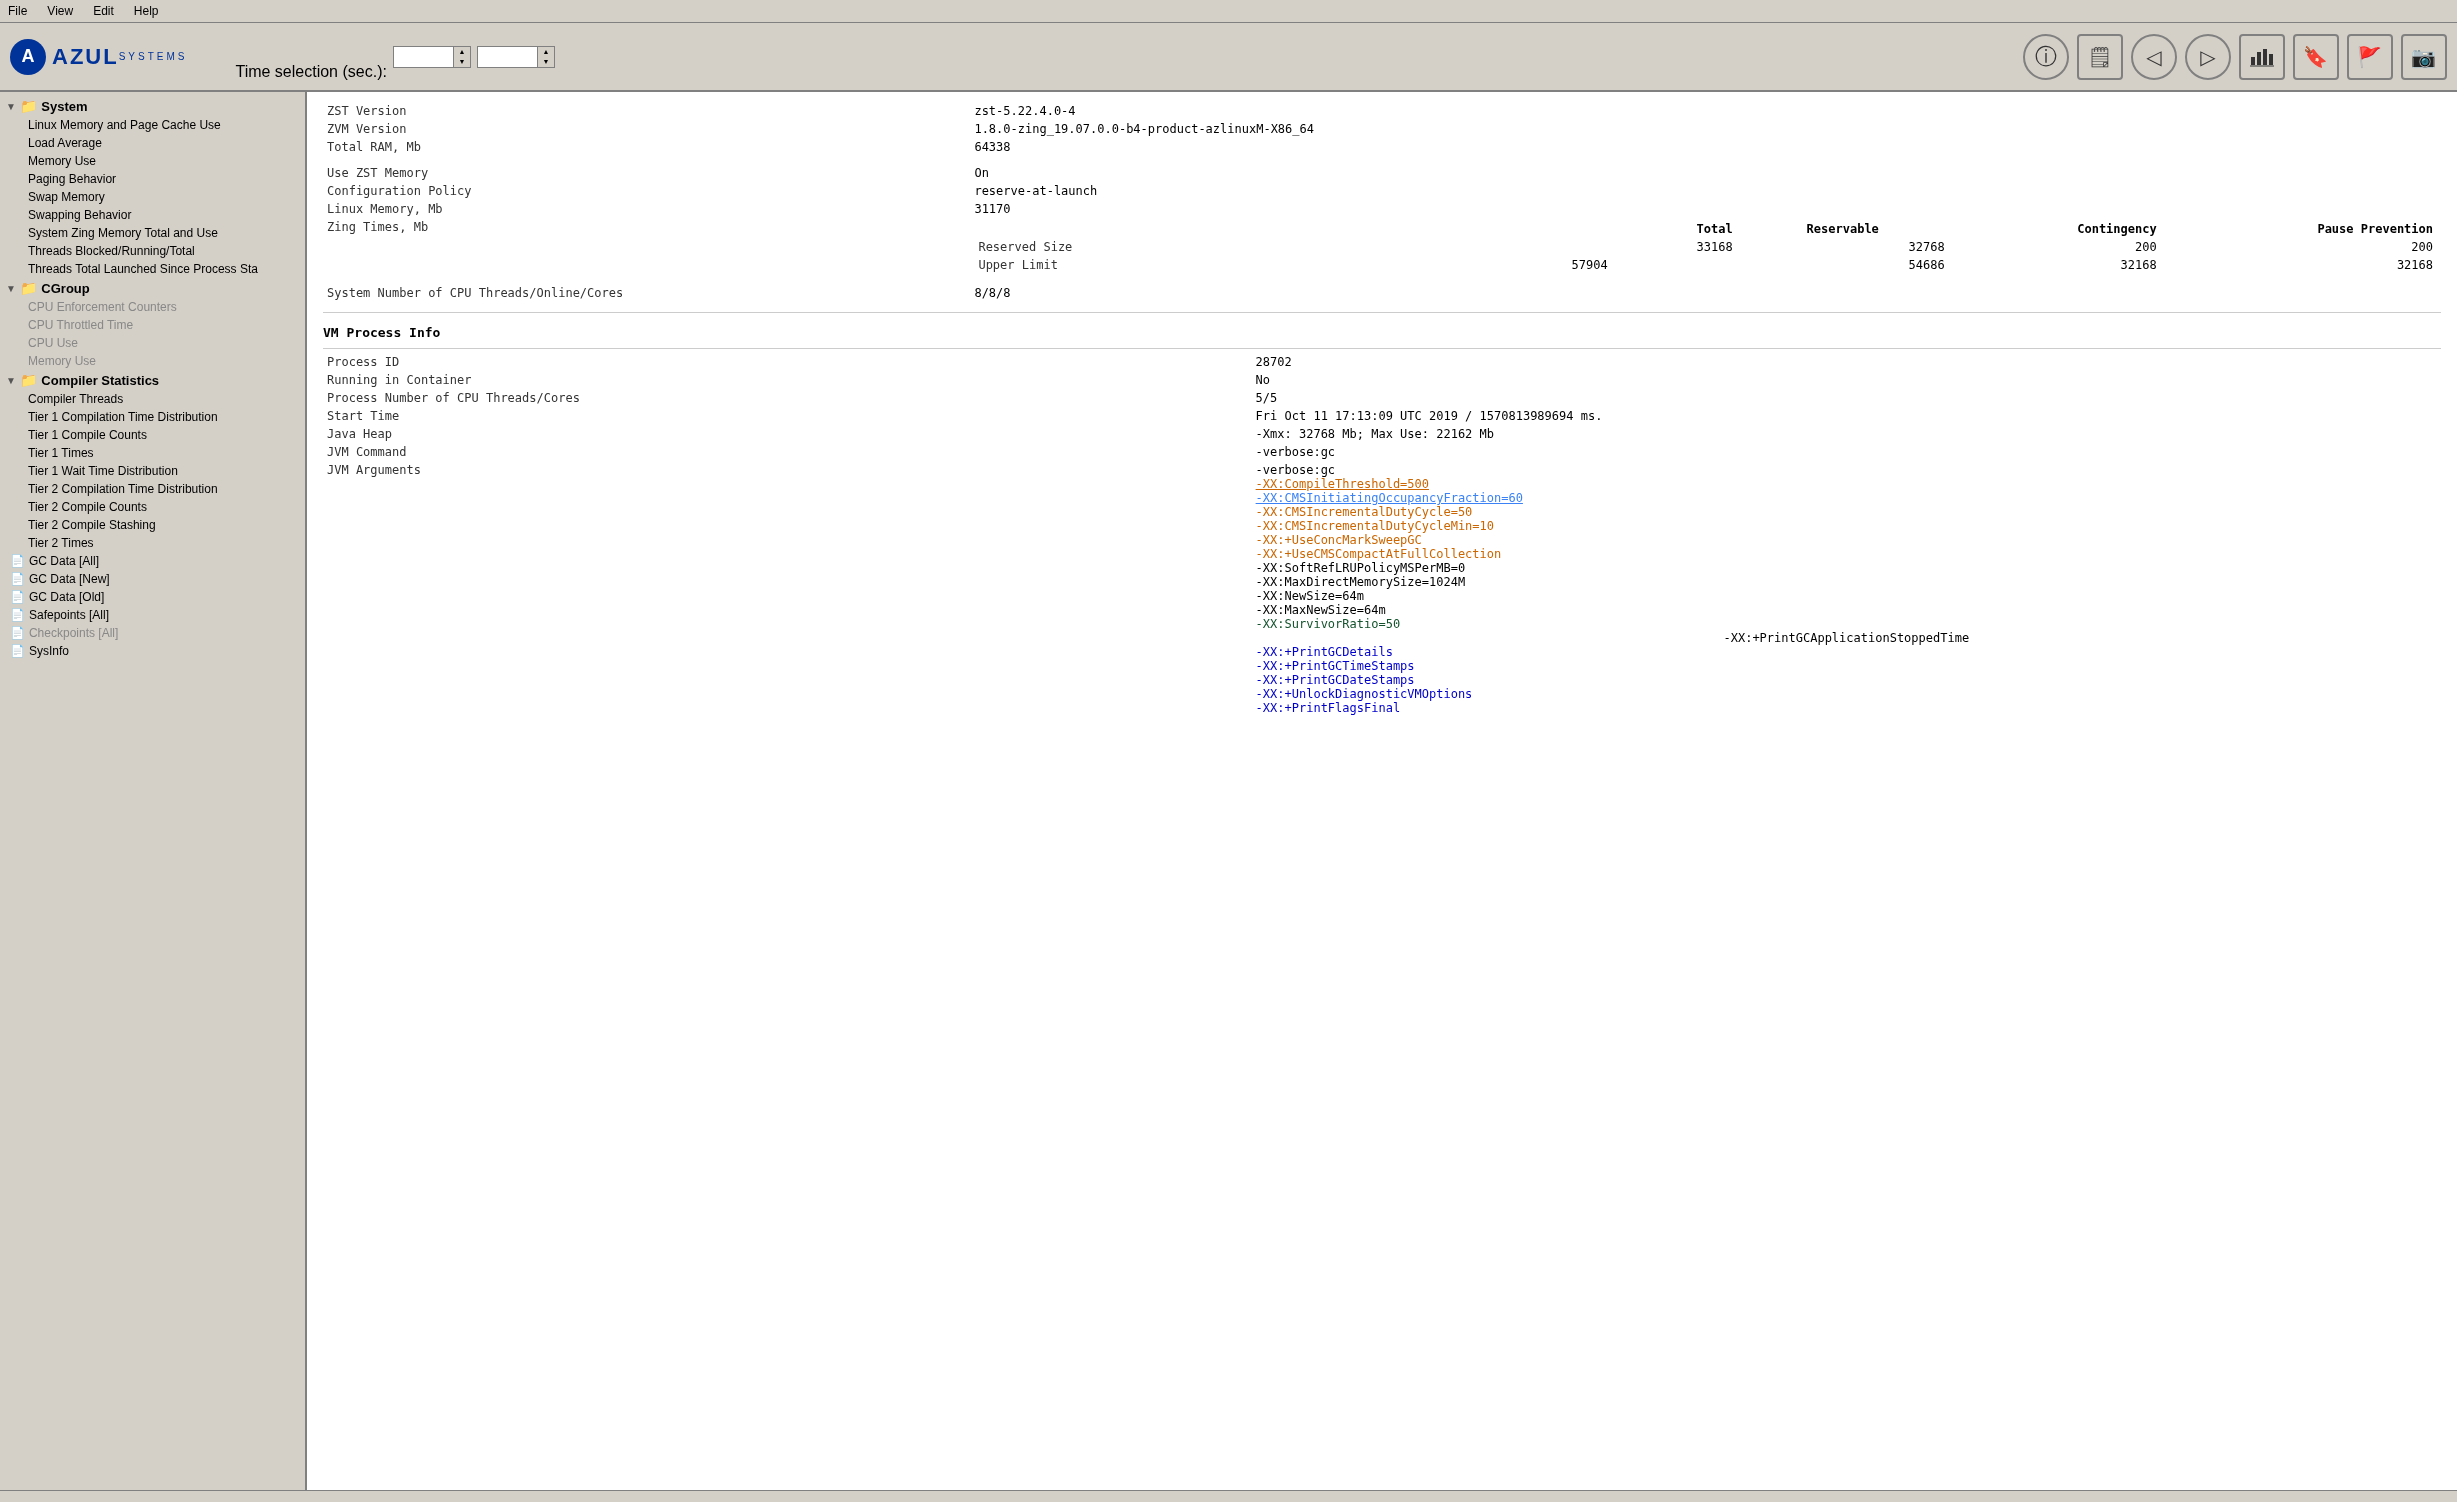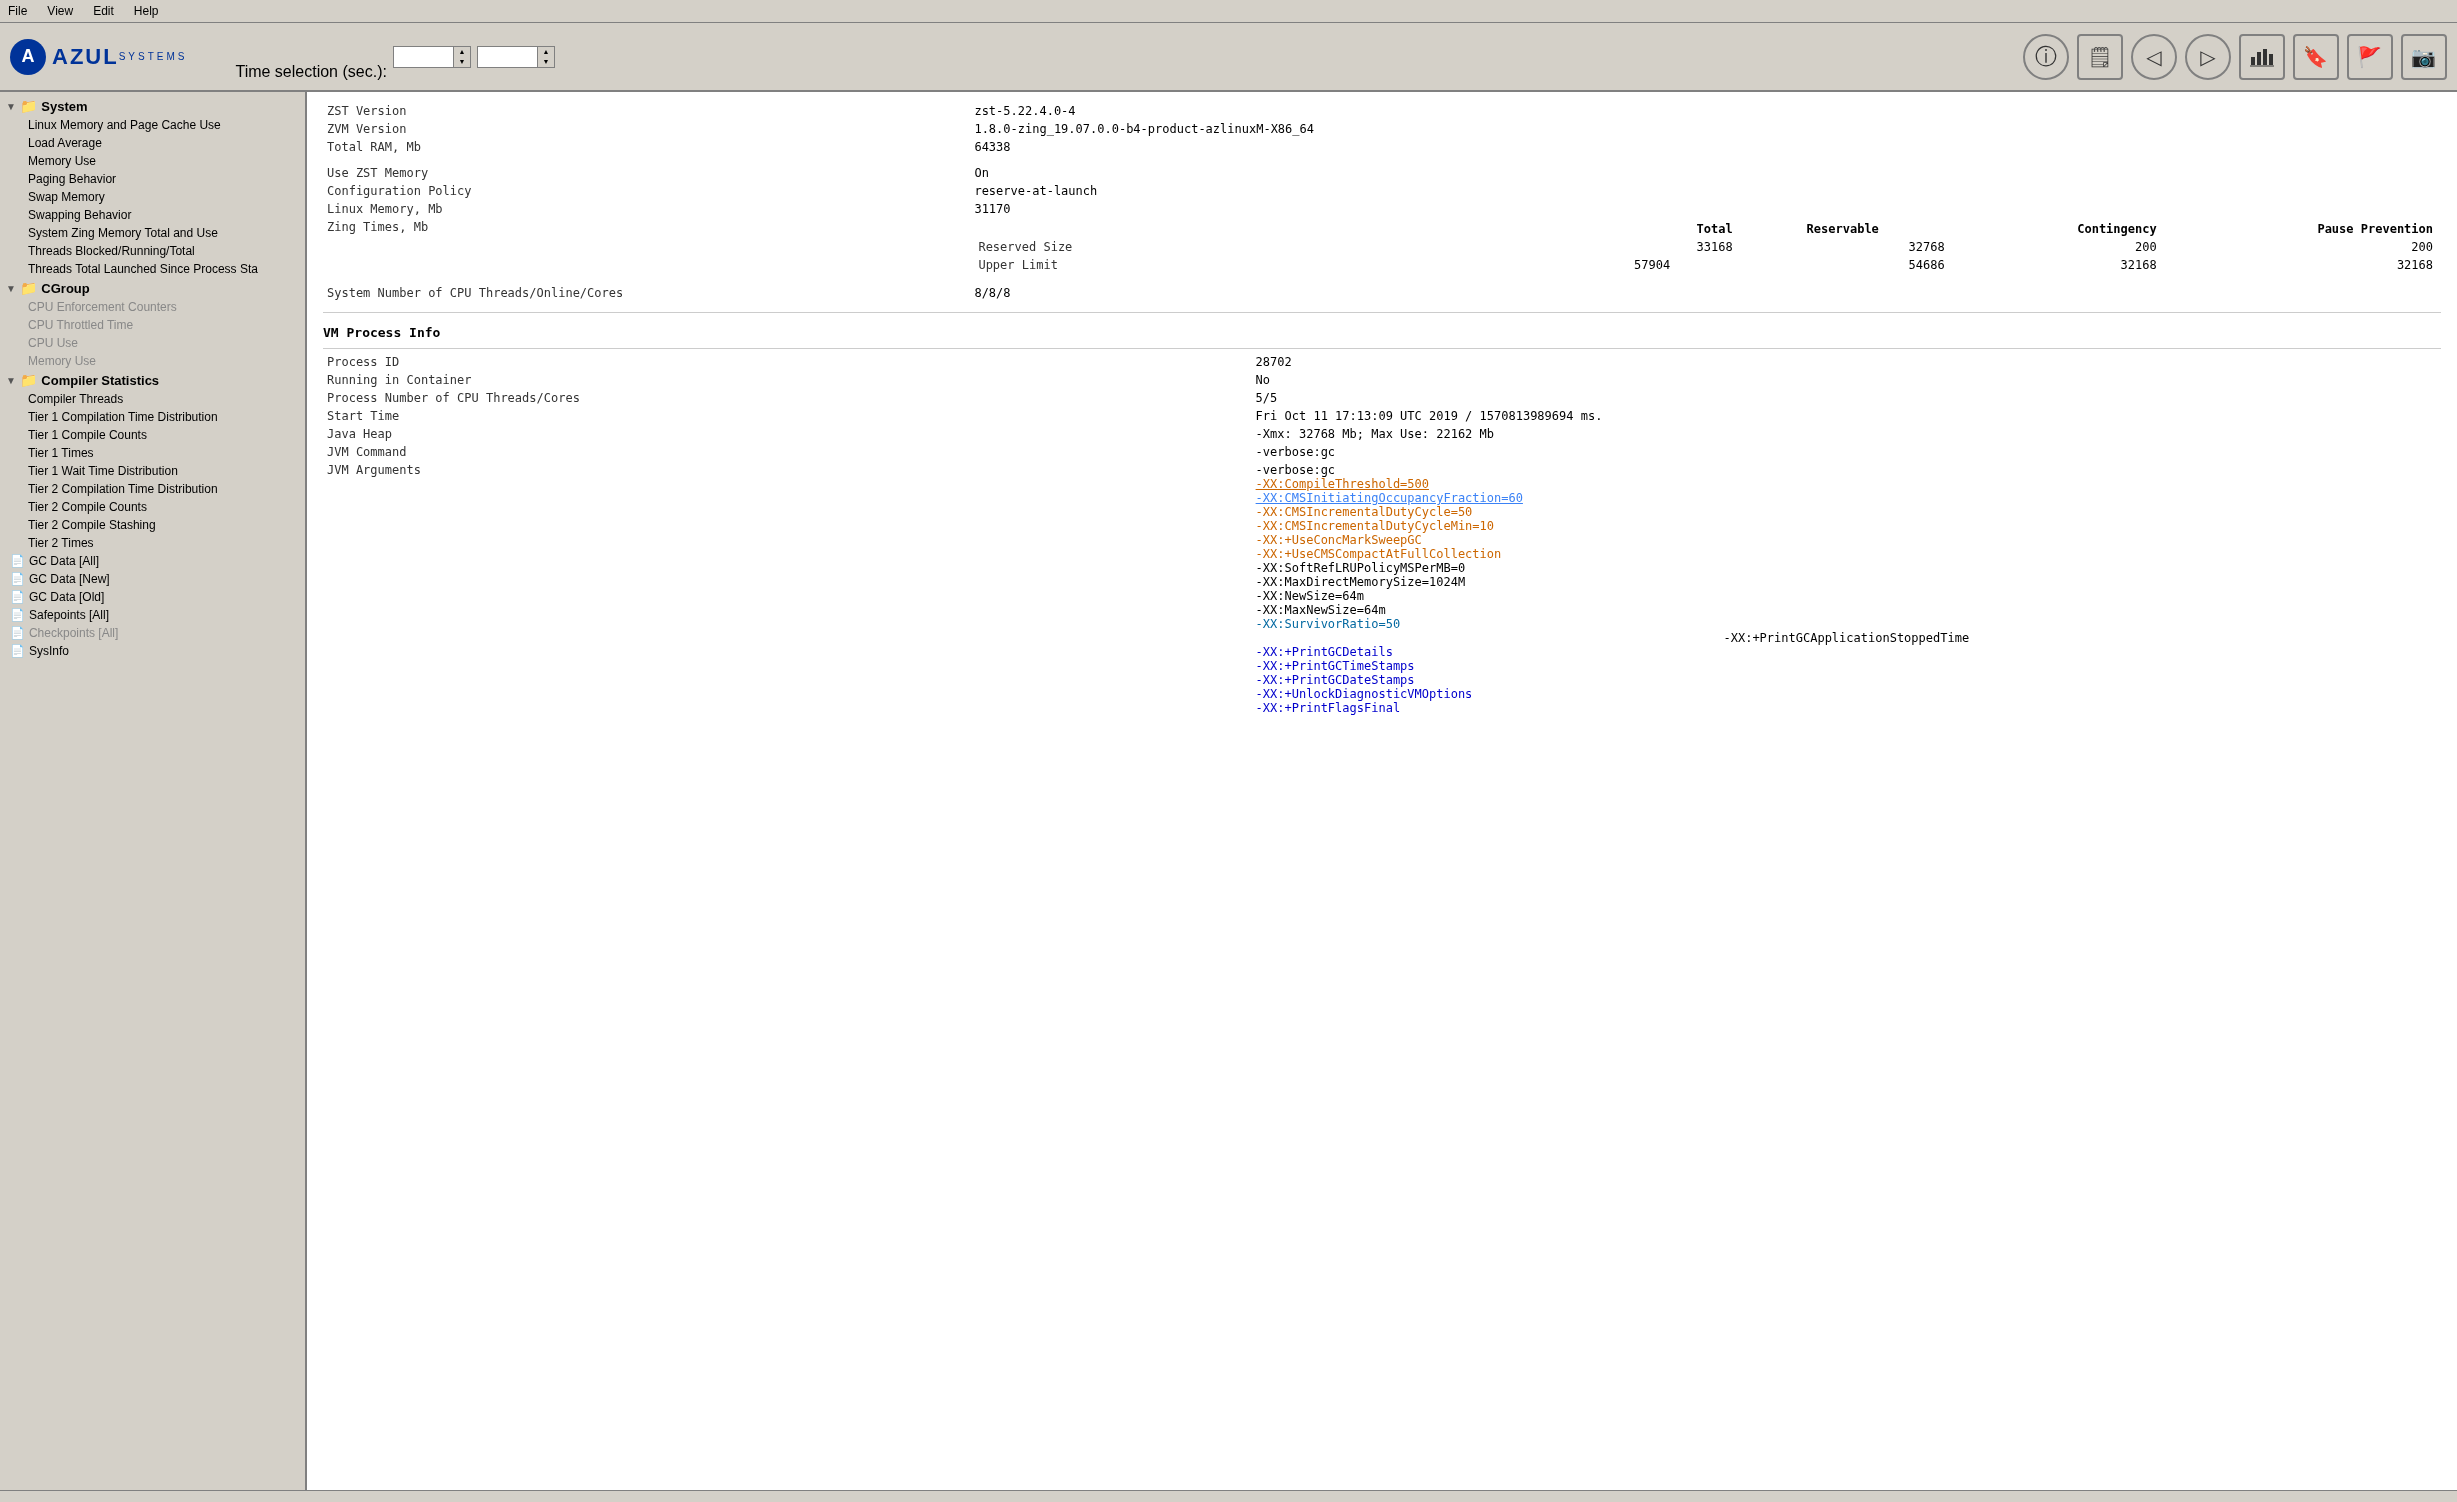--- a/index.html
+++ b/index.html
@@ -387,21 +387,21 @@
             </tr>
             <tr>
               <td>   Reserved Size</td>
               <td style="text-align:right;">33168</td>
               <td style="text-align:right;">32768</td>
               <td style="text-align:right;">200</td>
               <td style="text-align:right;">200</td>
             </tr>
             <tr>
               <td>   Upper Limit</td>
-              <td style="text-align:center;margin-top:36px;">57904</td>
+              <td style="text-align:left;margin-top:36px;">57904</td>
               <td style="text-align:right;">54686</td>
               <td style="text-align:right;">32168</td>
               <td style="text-align:right;">32168</td>
             </tr>
           </tbody>
               </table>
         </td>
       </tr>
       <tr>
             <td colspan="2" style="height:8px;"></td>
@@ -453,21 +453,21 @@
                 <div style="color: rgb(204, 102, 0); text-decoration: underline;">-XX:CompileThreshold=500</div>
                 <div style="color: #3b82f6; text-decoration: underline;">-XX:CMSInitiatingOccupancyFraction=60</div>
                 <div style="color: rgb(204, 102, 0);">-XX:CMSIncrementalDutyCycle=50</div>
                 <div style="color: rgb(204, 102, 0);">-XX:CMSIncrementalDutyCycleMin=10</div>
                 <div style="color: rgb(204, 102, 0);">-XX:+UseConcMarkSweepGC</div>
                 <div style="color: rgb(204, 102, 0);">-XX:+UseCMSCompactAtFullCollection</div>
                 <div style="color: rgb(0, 0, 0);">-XX:SoftRefLRUPolicyMSPerMB=0</div>
                 <div style="color: rgb(0, 0, 0);">-XX:MaxDirectMemorySize=1024M</div>
                 <div style="color: rgb(0, 0, 0);">-XX:NewSize=64m</div>
                 <div style="color: rgb(0, 0, 0);">-XX:MaxNewSize=64m</div>
-                <div style="color: #0369a1;">-XX:SurvivorRatio=50</div>
+                <div style="color: #14532d;">-XX:SurvivorRatio=50</div>
                 <div style="color: #000000; text-align: center;">-XX:+PrintGCApplicationStoppedTime</div>
                 <div style="color: rgb(0, 0, 204);">-XX:+PrintGCDetails</div>
                 <div style="color: rgb(0, 0, 204);">-XX:+PrintGCTimeStamps</div>
                 <div style="color: rgb(0, 0, 204);">-XX:+PrintGCDateStamps</div>
                 <div style="color: rgb(0, 0, 204);">-XX:+UnlockDiagnosticVMOptions</div>
                 <div style="color: rgb(0, 0, 204);">-XX:+PrintFlagsFinal</div>
               </div>
         </td>
       </tr>
     </tbody>

